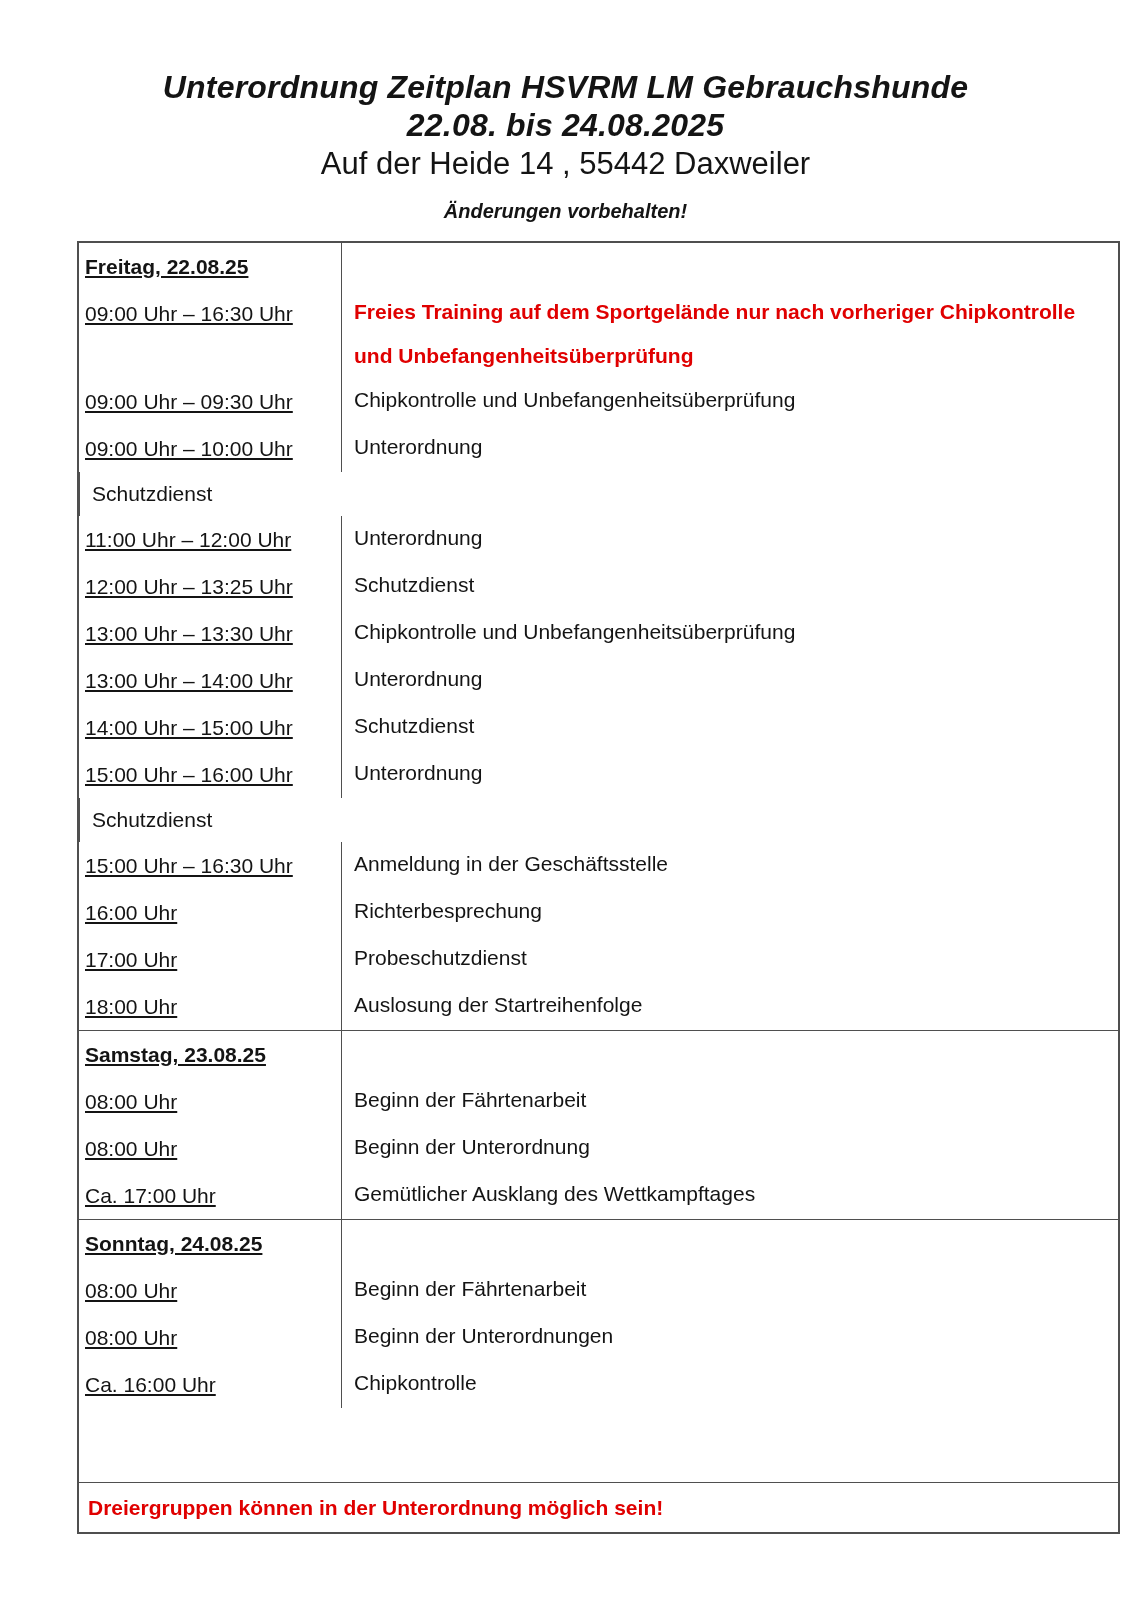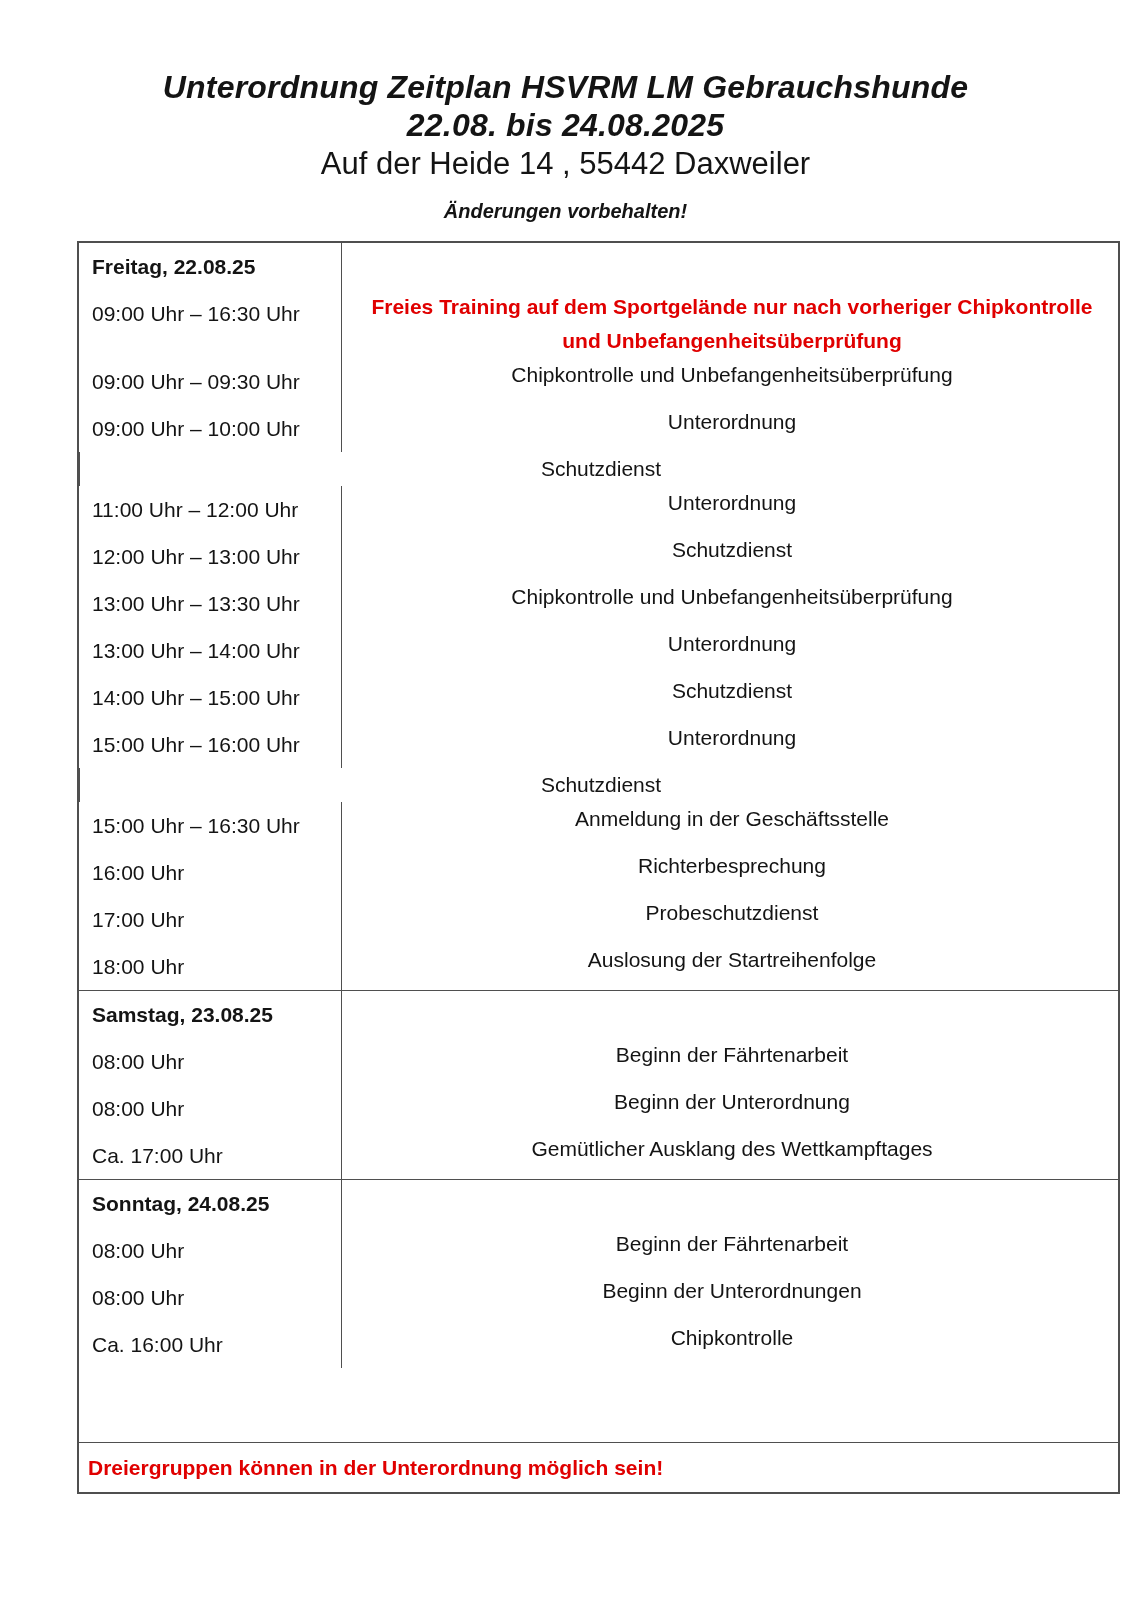--- a/index.html
+++ b/index.html
@@ -40,31 +40,31 @@
     margin-left:77px;width:1043px;
     border:2px solid var(--line);
     box-sizing:border-box;
     font-size:21px;
   }
   .section + .section{border-top:1px solid var(--line);}
   .section:nth-child(3){padding-bottom:26px;}
   .row{display:flex;align-items:stretch;}
   .cell-time{
     flex:none;width:262px;box-sizing:border-box;
-    padding-left:13px;
+    padding-left:6px;
     line-height:47px;
     white-space:pre-wrap;
+    text-decoration:underline;
   }
   .cell-activity{
     flex:1;box-sizing:border-box;
     border-left:1px solid var(--line);
     padding-left:12px;padding-right:8px;
-    line-height:34px;
+    line-height:44px;
     white-space:pre-line;
-    text-align:center;
   }
   .day-label{font-weight:bold;}
   .cell-activity.highlight{color:var(--red);font-weight:bold;}
   .footer-note{
     border-top:1px solid var(--line);
     color:var(--red);font-weight:bold;
     line-height:49px;min-height:49px;
     padding-left:9px;
     margin-top:48px;
   }
@@ -107,21 +107,21 @@
   <div class="row">
     <div class="cell-activity">Schutzdienst</div>
   </div>
 
   <div class="row">
     <div class="cell-time">11:00 Uhr – 12:00 Uhr</div>
     <div class="cell-activity">Unterordnung</div>
   </div>
 
   <div class="row">
-    <div class="cell-time">12:00 Uhr – 13:00 Uhr</div>
+    <div class="cell-time">12:00 Uhr – 13:25 Uhr</div>
     <div class="cell-activity">Schutzdienst</div>
   </div>
 
   <div class="row">
     <div class="cell-time">13:00 Uhr – 13:30 Uhr</div>
     <div class="cell-activity">Chipkontrolle und Unbefangenheitsüberprüfung</div>
   </div>
 
   <div class="row">
     <div class="cell-time">13:00 Uhr – 14:00 Uhr</div>

